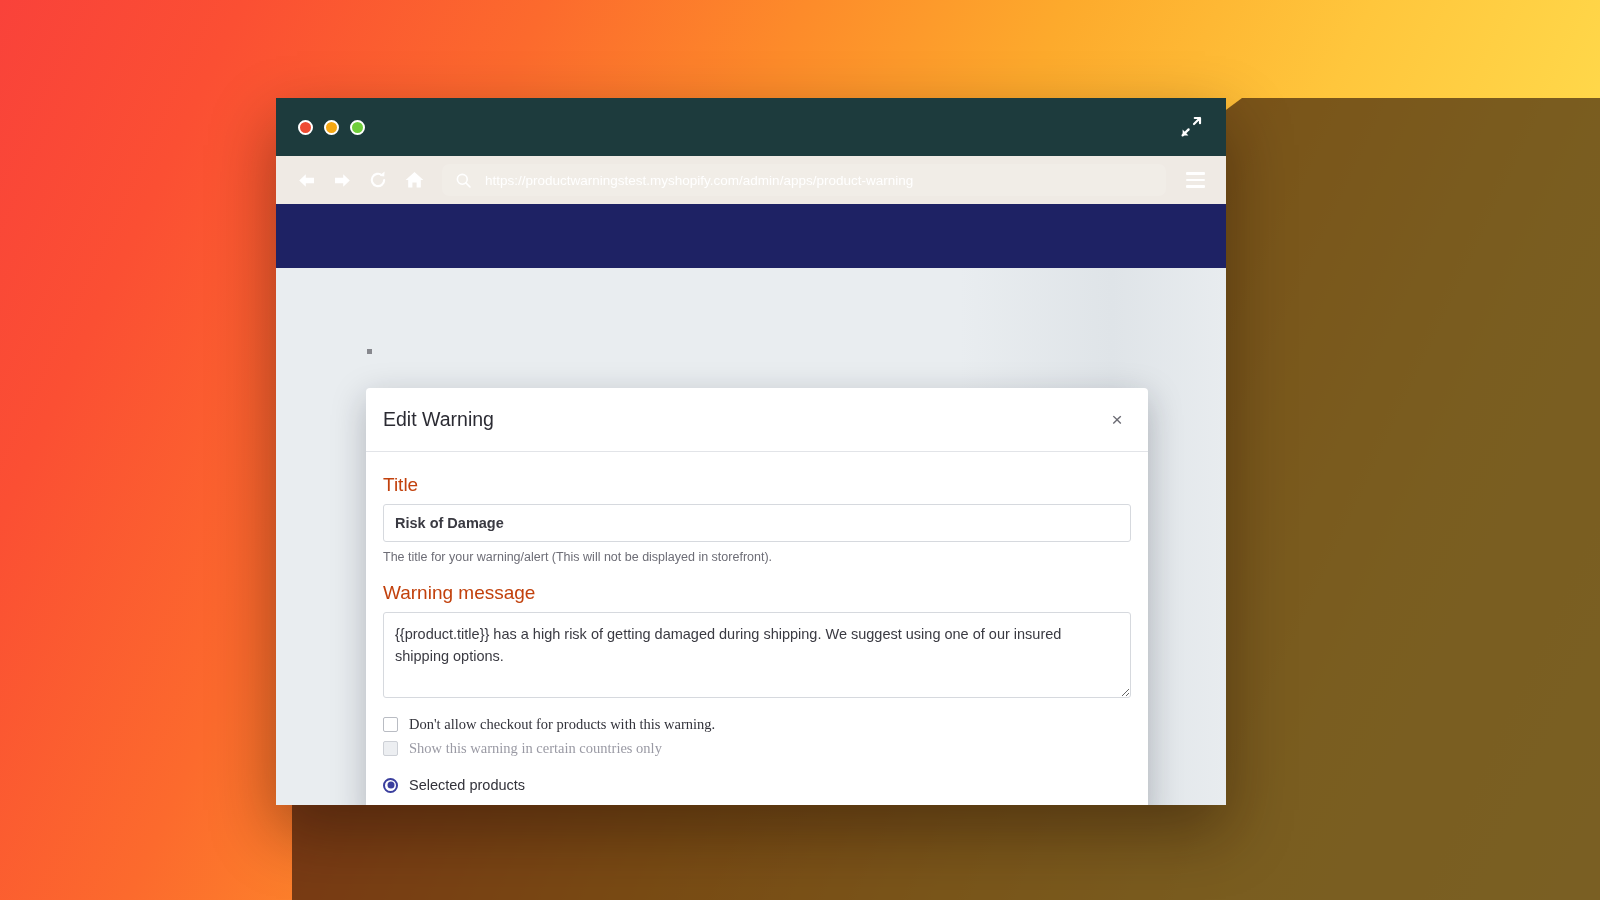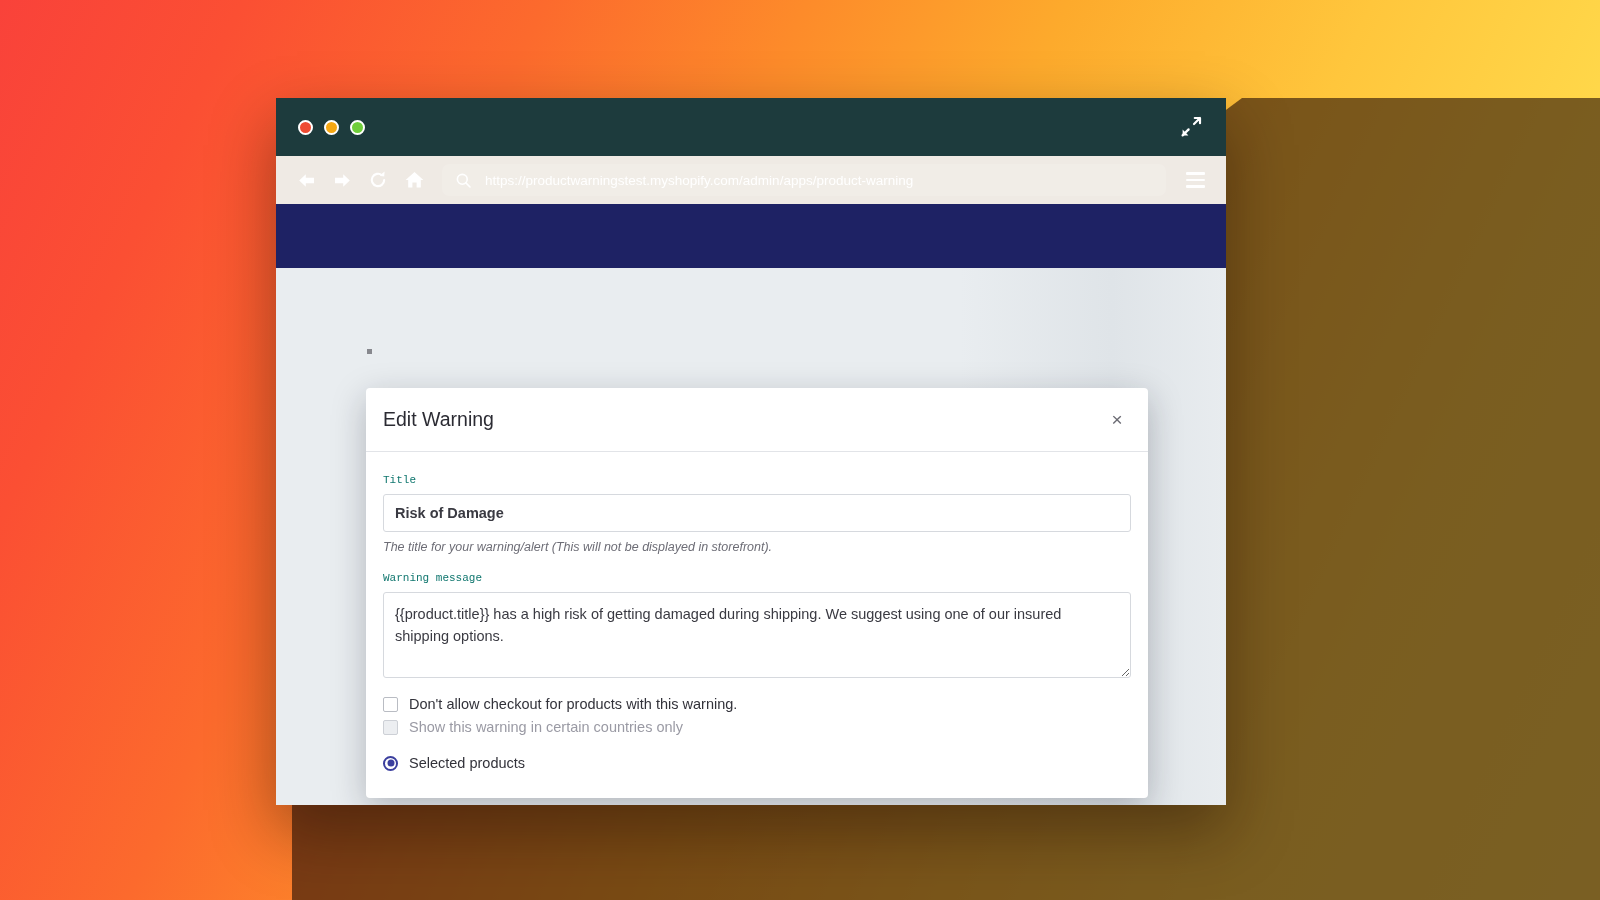--- a/index.html
+++ b/index.html
@@ -175,43 +175,41 @@
     font-size: 19px;
     color: #6b6b73;
     line-height: 1;
     width: 22px; height: 22px;
     display: flex; align-items: center; justify-content: center;
   }
 
   #modal-body { padding: 22px 17px 0 17px; }
 
   .field-label {
-    font-size: 11px;
-    color: #0f766e;
+    font-size: 19px;
+    color: #c2410c;
     margin-bottom: 8px;
-    font-family: Liberation Mono, monospace;
   }
   .text-input {
     width: 100%;
     height: 38px;
     border: 1px solid #d6d9de;
     border-radius: 3px;
     padding: 0 11px;
     font-size: 14.5px;
     color: #3a3a42;
     font-family: "Liberation Sans", sans-serif;
     background: #fff;
     outline: none;
     font-weight: bold;
   }
   .help-text {
     font-size: 12.5px;
     color: #6d6d76;
     margin-top: 8px;
-    font-style: italic;
   }
   .field-group { margin-bottom: 18px; }
 
   .textarea-input {
     width: 100%;
     height: 86px;
     border: 1px solid #d6d9de;
     border-radius: 3px;
     padding: 10px 11px;
     font-size: 14.5px;
@@ -254,21 +252,21 @@
   .radio-circle.checked::after {
     content: "";
     position: absolute;
     left: 50%; top: 50%;
     transform: translate(-50%, -50%);
     width: 7px; height: 7px;
     border-radius: 50%;
     background: #3b3f9e;
   }
 
-  #checkbox-section { margin-top: 4px; }
+  #checkbox-section { margin-top: 4px; font-family: Liberation Serif, serif; }
   #radio-section { margin-top: 20px; padding-bottom: 20px; }
 </style>
 </head>
 <body>
 
 <div id="desktop">
 
   <div id="wallpaper-shadow"></div>
 
   <div id="browser-window">

